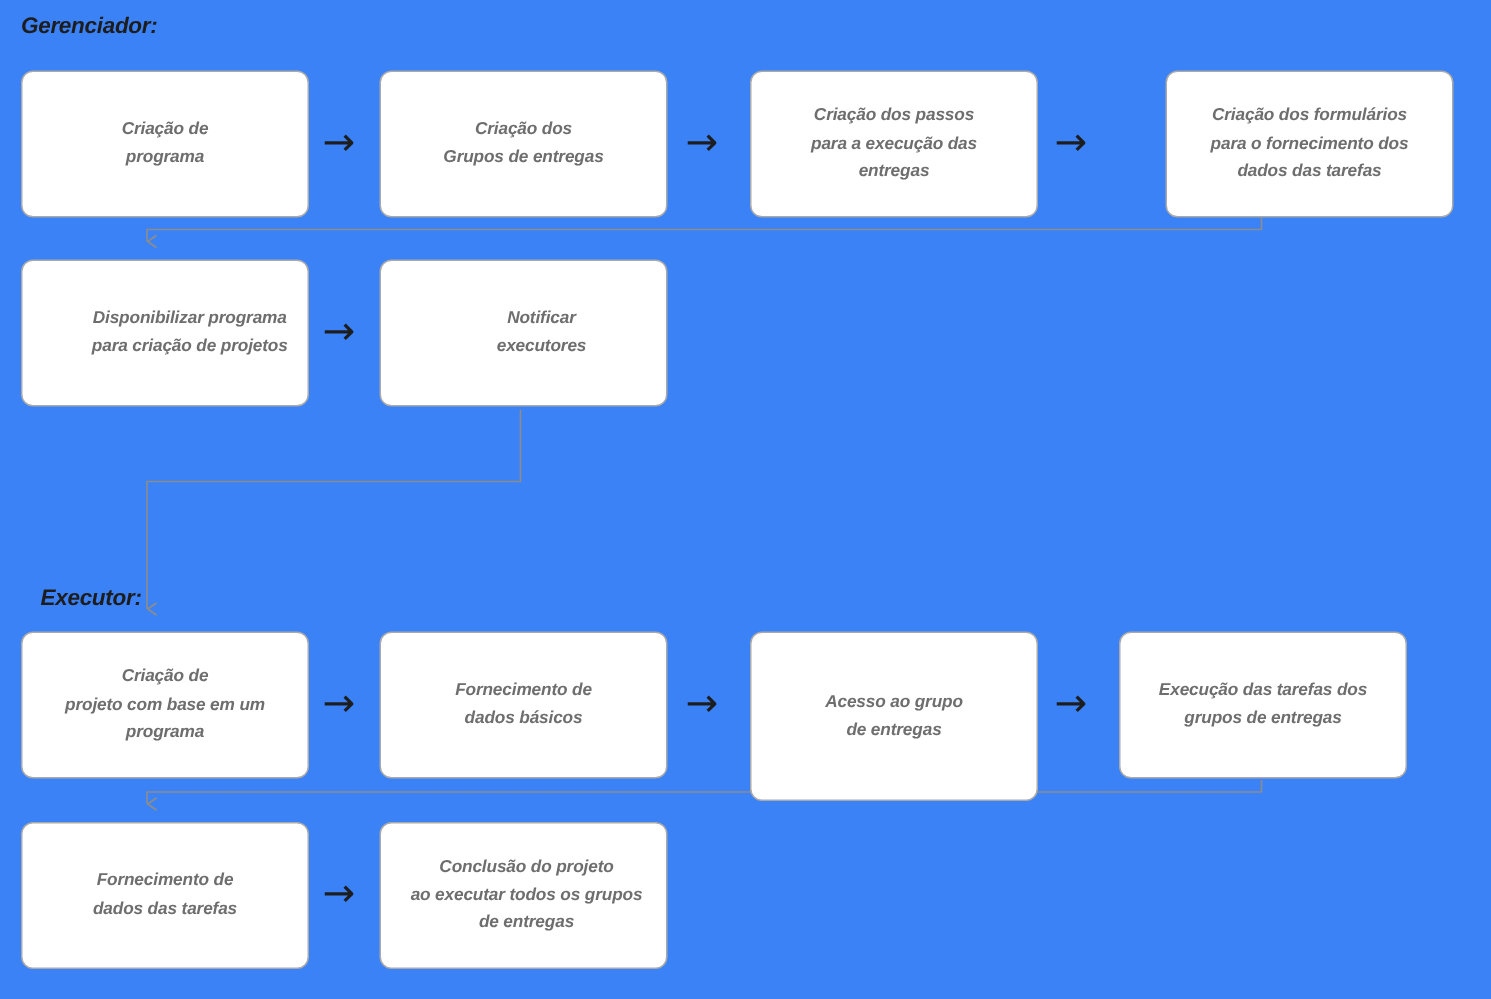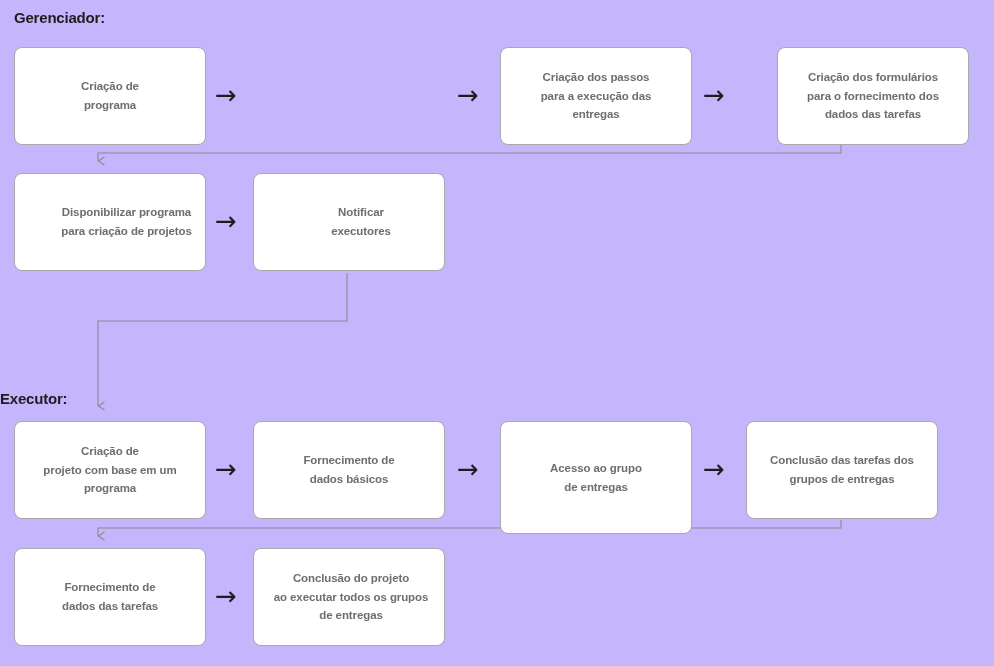--- a/index.html
+++ b/index.html
@@ -7,22 +7,23 @@
     padding: 0;
     background: #ffffff;
   }
   body {
     font-family: "Liberation Sans", sans-serif;
   }
   #canvas {
     position: relative;
     width: 994px;
     height: 666px;
-    background: #c4b5fd;
+    background: #3b82f6;
     overflow: hidden;
+    font-style: italic;
   }
   .section-label {
     position: absolute;
     font-family: "Liberation Sans", sans-serif;
     font-weight: bold;
     font-size: 15px;
     letter-spacing: -0.2px;
     color: #1d1d1d;
     white-space: nowrap;
   }
@@ -91,20 +92,24 @@
 
   <div class="section-label" style="left:14px; top:9px;">Gerenciador:</div>
 
   <div class="node" style="left:14px; top:47px; width:192px; height:98px;">
     <span class="node-label">Criação de
 programa</span>
   </div>
 
   <div class="arrow" style="left:215px; top:82px;">→</div>
 
+  <div class="node" style="left:253px; top:47px; width:192px; height:98px;">
+    <span class="node-label">Criação dos
+Grupos de entregas</span>
+  </div>
 
   <div class="arrow" style="left:457px; top:82px;">→</div>
 
   <div class="node" style="left:500px; top:47px; width:192px; height:98px;">
     <span class="node-label">Criação dos passos
 para a execução das
 entregas</span>
   </div>
 
   <div class="arrow" style="left:703px; top:82px;">→</div>
@@ -120,21 +125,21 @@
 para criação de projetos</span>
   </div>
 
   <div class="arrow" style="left:215px; top:208px;">→</div>
 
   <div class="node" style="left:253px; top:173px; width:192px; height:98px;padding-left:32px;">
     <span class="node-label">Notificar
 executores</span>
   </div>
 
-  <div class="section-label" style="left:0; top:390px;">Executor:</div>
+  <div class="section-label" style="left:27px; top:390px;">Executor:</div>
 
   <div class="node" style="left:14px; top:421px; width:192px; height:98px;">
     <span class="node-label">Criação de
 projeto com base em um
 programa</span>
   </div>
 
   <div class="arrow" style="left:215px; top:456px;">→</div>
 
   <div class="node" style="left:253px; top:421px; width:192px; height:98px;">
@@ -145,21 +150,21 @@
   <div class="arrow" style="left:457px; top:456px;">→</div>
 
   <div class="node" style="left:500px; top:421px; width:192px; height:113px;">
     <span class="node-label">Acesso ao grupo
 de entregas</span>
   </div>
 
   <div class="arrow" style="left:703px; top:456px;">→</div>
 
   <div class="node" style="left:746px; top:421px; width:192px; height:98px;">
-    <span class="node-label">Conclusão das tarefas dos
+    <span class="node-label">Execução das tarefas dos
 grupos de entregas</span>
   </div>
 
   <div class="node" style="left:14px; top:548px; width:192px; height:98px;">
     <span class="node-label">Fornecimento de
 dados das tarefas</span>
   </div>
 
   <div class="arrow" style="left:215px; top:583px;">→</div>
 

